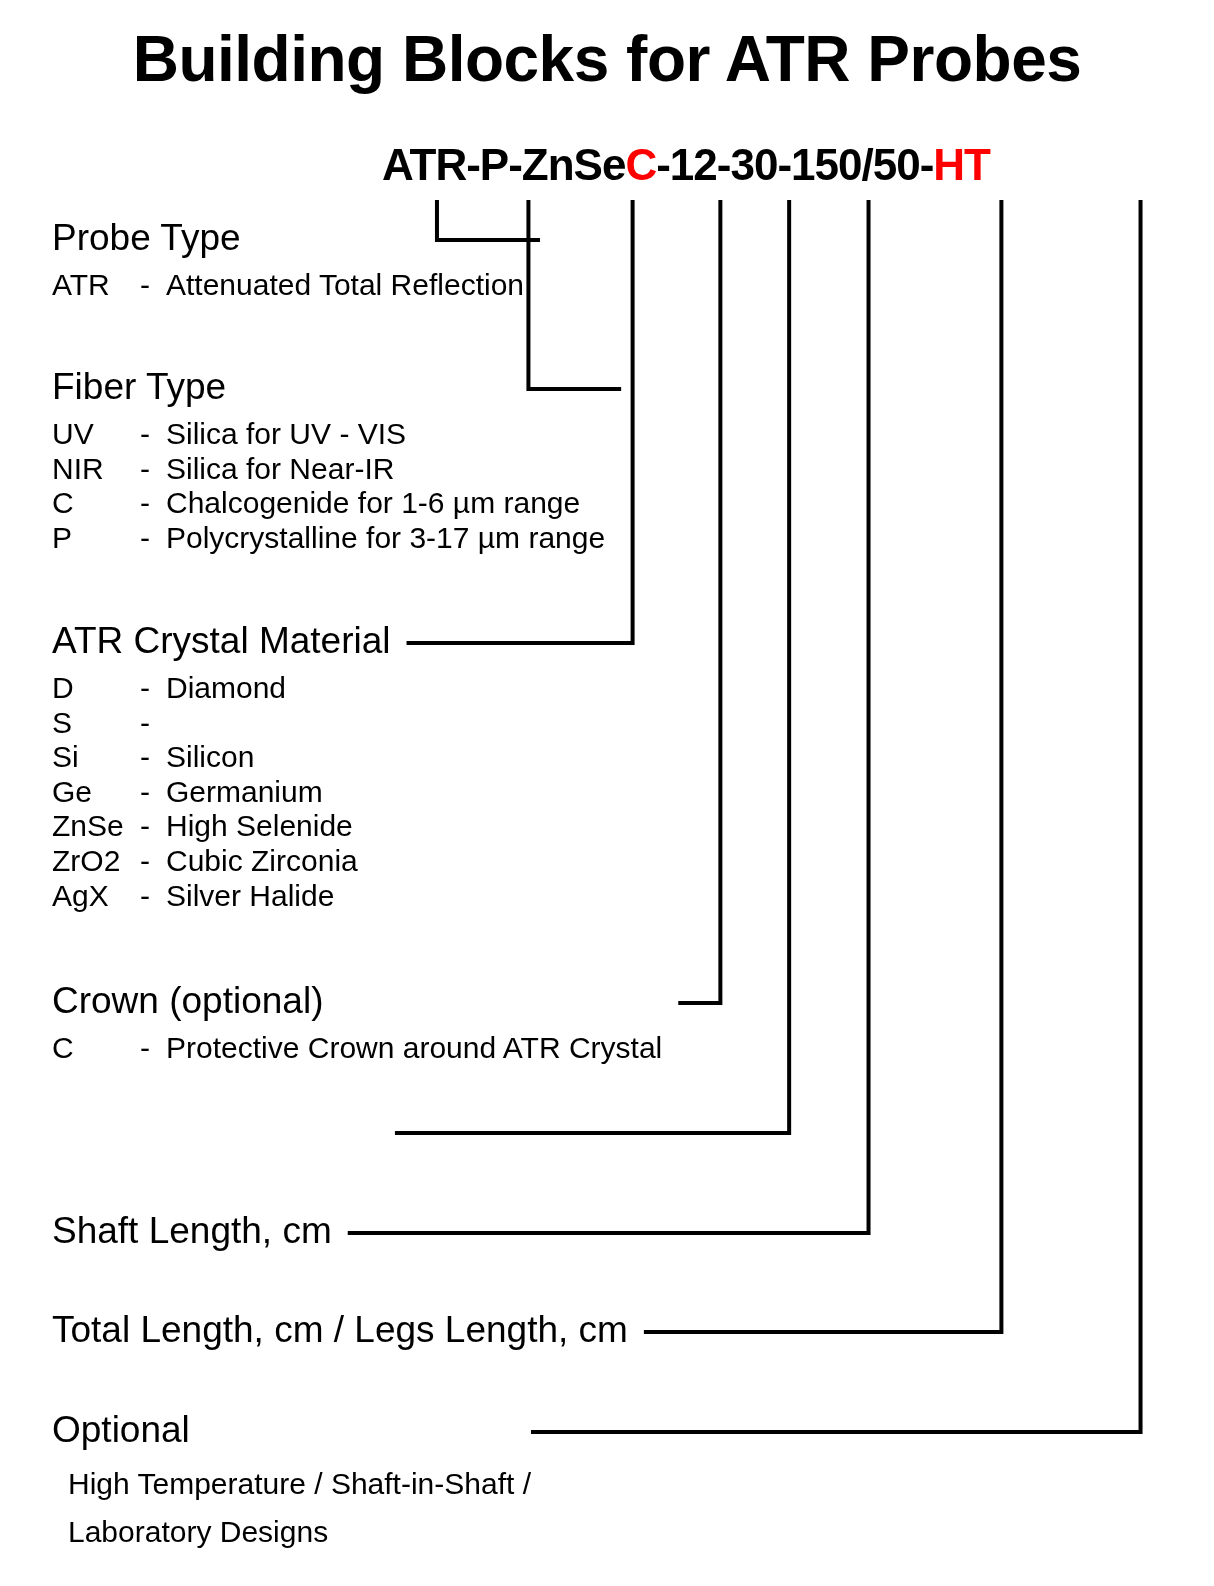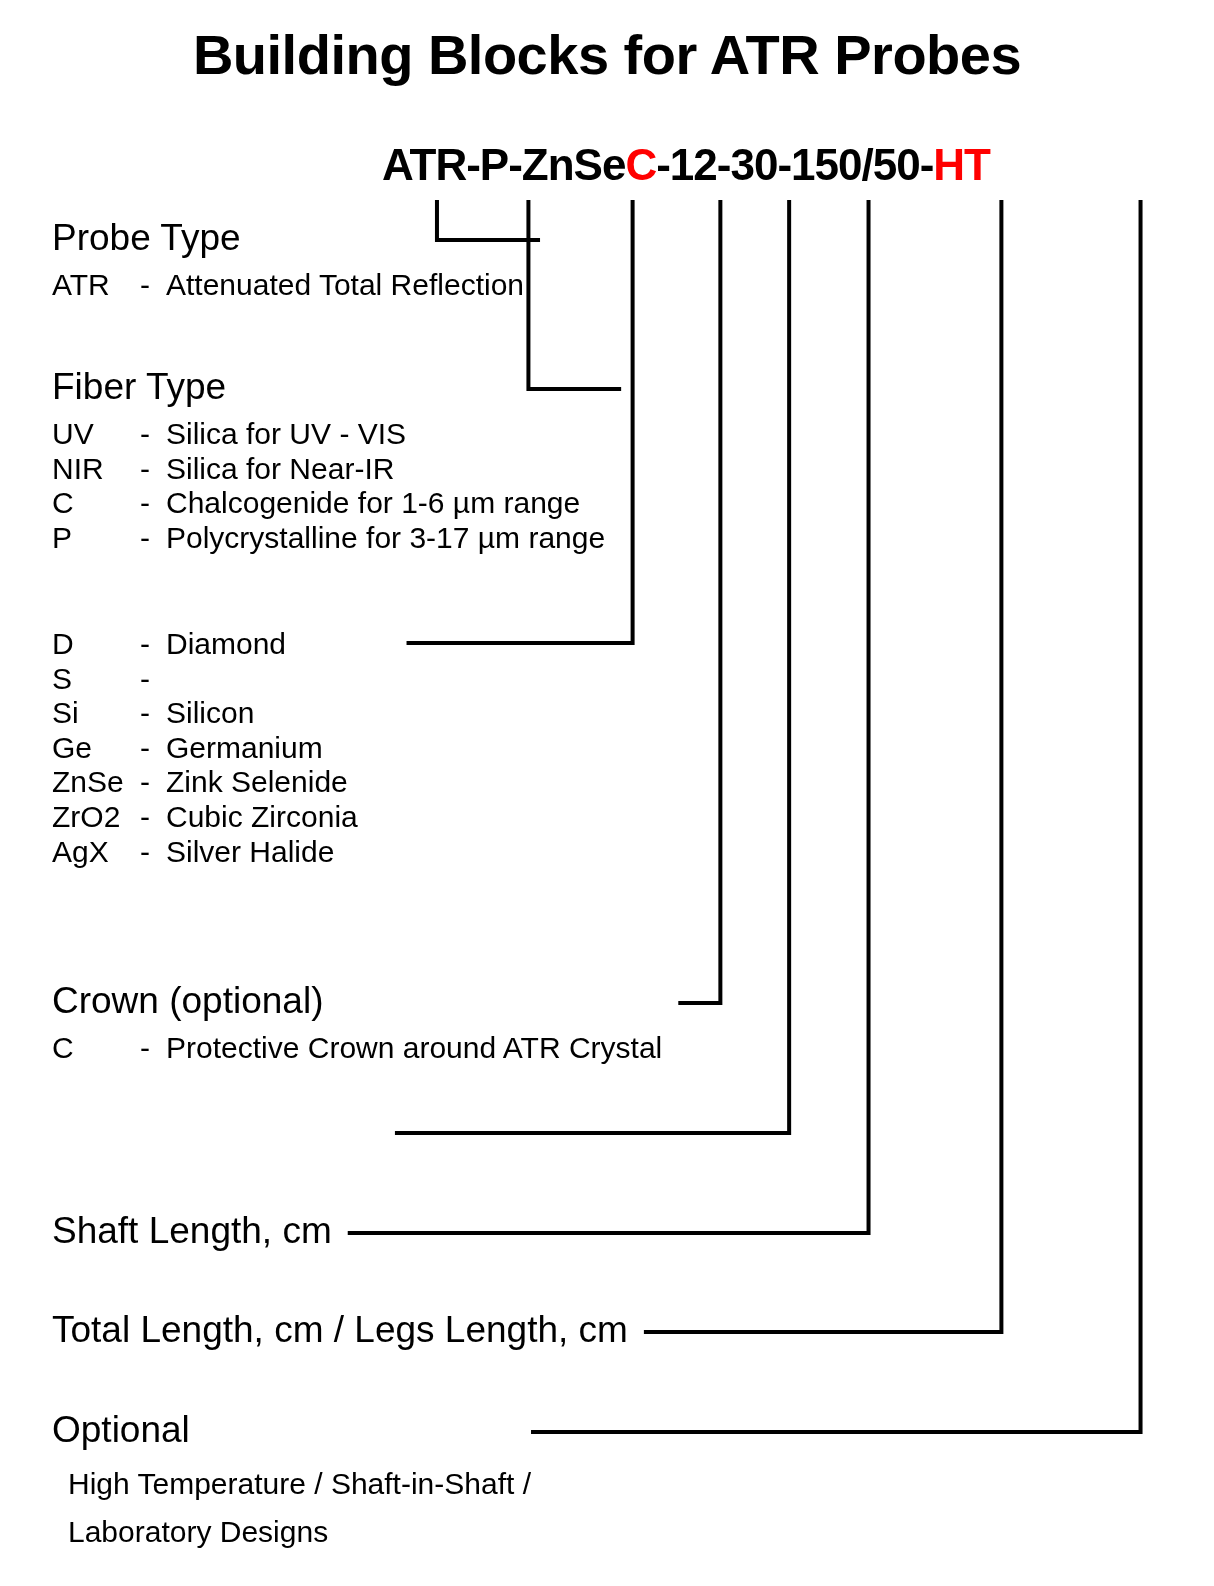--- a/index.html
+++ b/index.html
@@ -7,21 +7,21 @@
     position:relative;
     width:1214px;height:1586px;
     background:#ffffff;
     color:#000;
     font-family:"Liberation Sans", sans-serif;
     overflow:hidden;
   }
   .title{
     position:absolute;top:22px;left:0;width:100%;
     text-align:center;
-    font-size:56px;font-weight:bold;letter-spacing:-0.5px;
+    font-size:64px;font-weight:bold;letter-spacing:-0.5px;
     white-space:nowrap;
   }
   .part-number{
     position:absolute;left:382px;top:136px;
     font-size:44px;line-height:57px;font-weight:bold;letter-spacing:-1px;
     white-space:nowrap;
   }
   .part-number .hl{color:var(--hl, #ff0000);}
   .section{position:absolute;left:52px;}
   .heading{font-size:37px;line-height:44px;white-space:nowrap;}
@@ -86,20 +86,21 @@
         </div>
         <div class="entry">
           <span class="code">P</span>
           <span class="dash">-</span>
           <span class="desc">Polycrystalline for 3-17 µm range</span>
         </div>
       </div>
   </div>
 
   <div class="section" style="top:619px">
+    <div class="heading">ATR Crystal Material</div>
     <div class="entries">
         <div class="entry">
           <span class="code">D</span>
           <span class="dash">-</span>
           <span class="desc">Diamond</span>
         </div>
         <div class="entry">
           <span class="code">S</span>
           <span class="dash">-</span>
         </div>
@@ -109,21 +110,21 @@
           <span class="desc">Silicon</span>
         </div>
         <div class="entry">
           <span class="code">Ge</span>
           <span class="dash">-</span>
           <span class="desc">Germanium</span>
         </div>
         <div class="entry">
           <span class="code">ZnSe</span>
           <span class="dash">-</span>
-          <span class="desc">Zink Selenide</span>
+          <span class="desc">High Selenide</span>
         </div>
         <div class="entry">
           <span class="code">ZrO2</span>
           <span class="dash">-</span>
           <span class="desc">Cubic Zirconia</span>
         </div>
         <div class="entry">
           <span class="code">AgX</span>
           <span class="dash">-</span>
           <span class="desc">Silver Halide</span>

